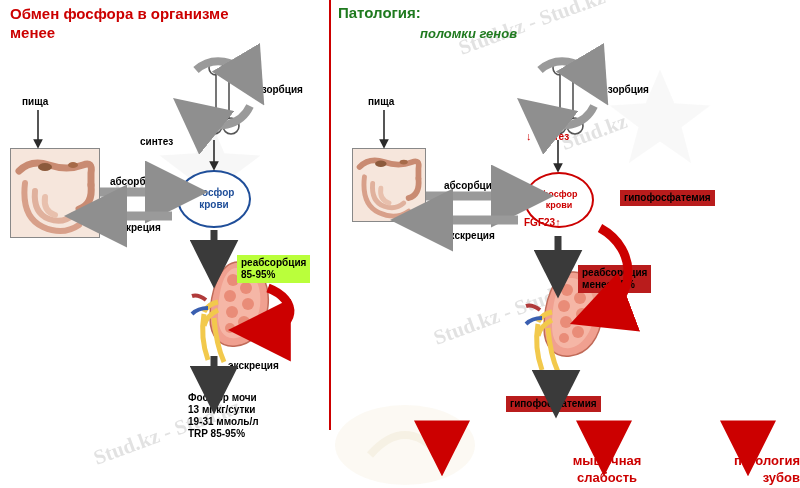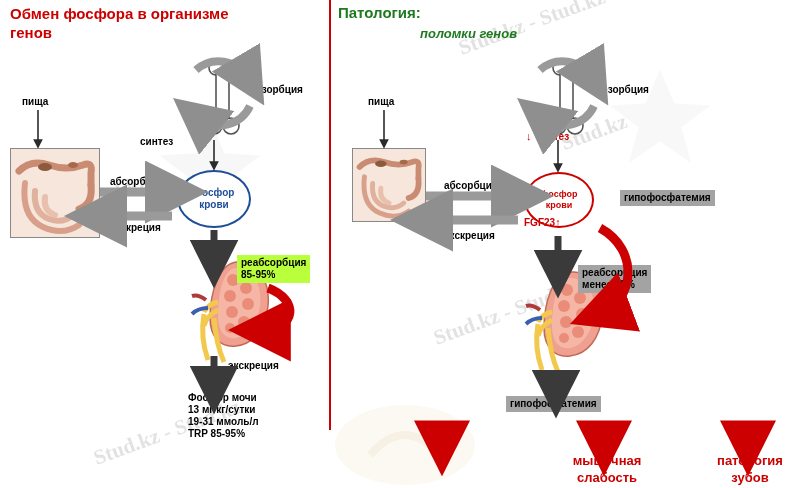--- a/index.html
+++ b/index.html
@@ -71,21 +71,21 @@
   
   .lbl {
     color: #000;
     font-size: 10px;
     font-weight: bold;
     white-space: nowrap;
   }
 
   
   .hl {
-    background: #a3a3a3;
+    background: #b91c1c;
     color: #000;
     font-size: 10px;
     font-weight: bold;
     padding: 2px 4px;
     line-height: 12px;
     white-space: nowrap;
   }
   .hl-green { background: #baff3b; }
 
   
@@ -185,21 +185,21 @@
   </svg>
   <svg class="wm-logo" style="left:330px; top:400px; width:150px; height:90px;" viewBox="0 0 150 90">
     <ellipse cx="75" cy="45" rx="70" ry="40" fill="#f0e4c8" opacity=".7"></ellipse>
     <path d="M40 55 Q75 15 110 55" stroke="#e3d2a8" stroke-width="8" fill="none"></path>
   </svg>
 
   <div class="abs divider"></div>
 
   <div class="abs hdr-left">
     <div>Обмен фосфора в организме</div>
-    <div>генов</div>
+    <div>менее</div>
   </div>
   <div class="abs hdr-right-title">Патология:</div>
   <div class="abs hdr-right-sub">поломки генов</div>
 
   <div class="bone-wrap" style="left:168px; top:58px; width:110px; height:80px;">
     <svg width="110" height="80" viewBox="0 0 110 80">
       <g stroke="#555" stroke-width="1.6" fill="#ffffff">
         <ellipse cx="48" cy="10" rx="7" ry="7"></ellipse>
         <ellipse cx="62" cy="10" rx="7" ry="7"></ellipse>
         <rect x="48" y="12" width="13" height="52" rx="4"></rect>
@@ -339,21 +339,21 @@
     <div>реабсорбция</div>
     <div>менее 85%</div>
   </div>
 
   <div class="abs hl" style="left:506px; top:396px;">гипофосфатемия</div>
 
   <div class="abs concl" style="left:552px; top:452px; width:110px;">
     <div>мышечная</div>
     <div>слабость</div>
   </div>
-  <div class="abs concl" style="left:700px; top:452px; width:100px;">
+  <div class="abs concl" style="left:700px; top:452px; width:100px;text-align:right;">
     <div>патология</div>
     <div>зубов</div>
   </div>
 
   <svg class="layer">
     <defs>
       <marker id="ahGray" markerWidth="7" markerHeight="7" refX="3" refY="3.5" orient="auto">
         <path d="M0 0 L7 3.5 L0 7 Z" fill="#8f8f8f"></path>
       </marker>
       <marker id="ahBlack" markerWidth="6" markerHeight="6" refX="3" refY="3" orient="auto">

